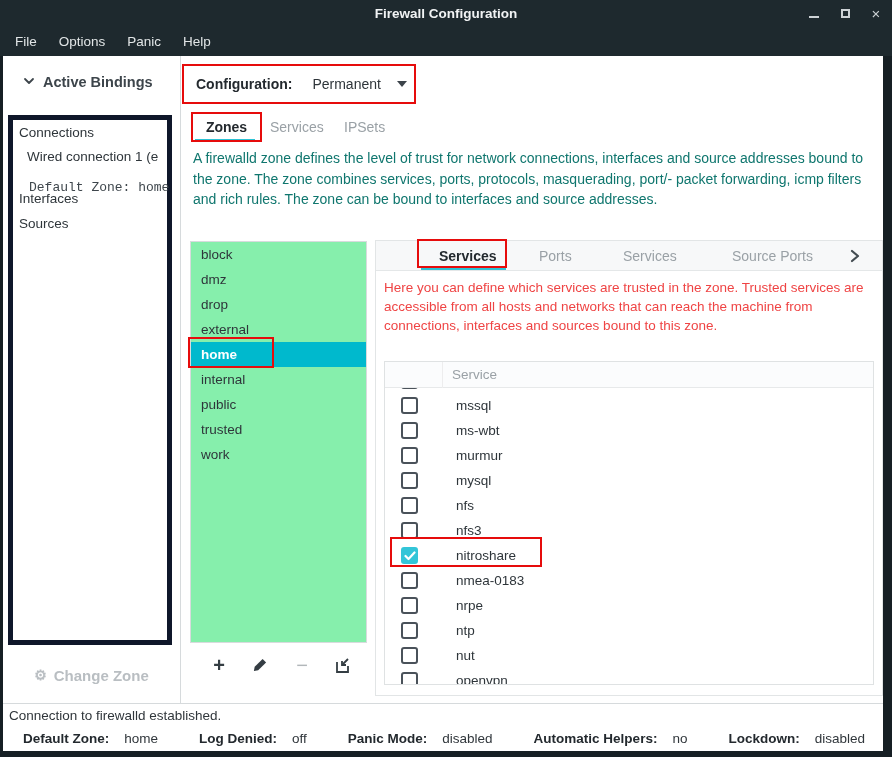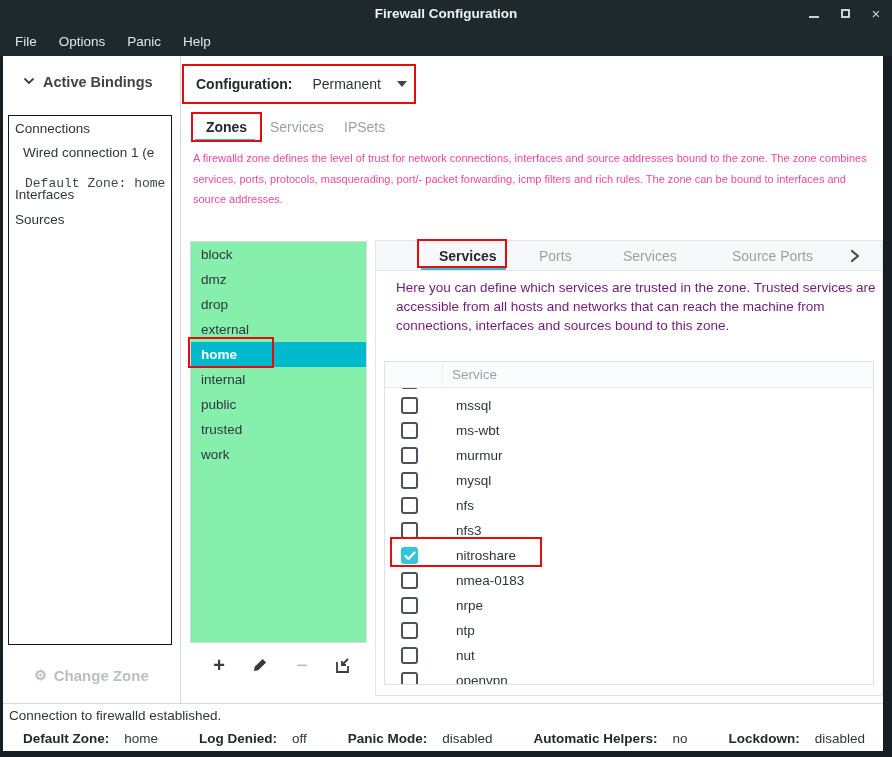--- a/index.html
+++ b/index.html
@@ -23,21 +23,21 @@
   .menu-item { color:#e2e6e7; font-size:13.5px; padding:0 11px; height:29px; line-height:29px; cursor:pointer; }
 
   
   .content { position:absolute; left:3px; top:56px; width:880px; height:695px; background:#ffffff; }
 
   
   .v-sep { position:absolute; left:177px; top:0; width:1px; height:647px; background:#d6dadc; }
   .ab-header { position:absolute; left:20px; top:17px; display:flex; align-items:center; gap:8px; cursor:pointer; }
   .ab-header .label { font-size:14.5px; font-weight:600; color:#3d454b; }
   .bindings-box { position:absolute; left:5px; top:59px; width:164px; height:530px;
-                  background:#fff; border:1px solid #0f172a; }
+                  background:#fff; border:5px solid #0f172a; }
   .bind-item { position:absolute; left:6px; font-size:13.5px; color:#2e353a; white-space:nowrap; }
   .bind-sub1 { position:absolute; left:14px; top:29px; font-size:13.5px; color:#2e353a; white-space:nowrap;
                width:148px; overflow:hidden; }
   .bind-sub2 { position:absolute; left:16px; top:60px; font-size:13px; color:#3e464c; white-space:nowrap;font-family:Liberation Mono, monospace; }
   .change-zone { position:absolute; left:0; top:604px; width:177px; height:30px; display:flex;
                  align-items:center; justify-content:center; gap:7px; color:#b9bec2; font-size:15px; font-weight:600; }
   .gears { font-size:14px; line-height:1; color:#b9bec2; }
 
   
   .config-row { position:absolute; left:179px; top:8px; width:234px; height:40px;
@@ -49,22 +49,22 @@
 
   
   .tab-zones { position:absolute; left:188px; top:57px; width:71px; height:29px; text-align:center;
                line-height:29px; font-size:14px; font-weight:bold; color:#23292e; cursor:pointer; }
   .tab-underline { position:absolute; left:192px; top:83px; width:60px; height:3px; background:#2cc2d4; }
   .tab-services { position:absolute; left:267px; top:57px; height:29px; line-height:29px;
                   font-size:14px; color:#9aa1a6; cursor:pointer; }
   .tab-ipsets { position:absolute; left:341px; top:57px; height:29px; line-height:29px;
                 font-size:14px; color:#9aa1a6; cursor:pointer; }
 
-  .zone-desc { position:absolute; left:190px; top:92px; width:684px; font-size:11px;
-               line-height:20.5px; color:#ec4899; }
+  .zone-desc { position:absolute; left:190px; top:92px; width:684px; font-size:14px;
+               line-height:20.5px; color:#0f766e; }
 
   
   .zone-list { position:absolute; left:187px; top:185px; width:177px; height:402px;
                background:#86efac; border:1px solid #d8dbdd; overflow:hidden; }
   .zone-row { height:25px; line-height:25px; padding-left:10px; font-size:13.5px; color:#2e353a; cursor:pointer; }
   .zone-row.selected { background:#00b9cd; color:#ffffff; font-weight:bold; }
 
   
   .zone-toolbar { position:absolute; left:187px; top:592px; width:177px; height:36px;
                   display:flex; align-items:center; }
@@ -83,21 +83,21 @@
   .stab { position:absolute; top:0; height:30px; line-height:30px; font-size:14px; color:#9aa1a6; cursor:pointer; }
   .stab.active { font-weight:bold; color:#23292e; }
   .stab-services { left:63px; }
   .stab-ports { left:163px; }
   .stab-protocols { left:247px; }
   .stab-srcports { left:356px; }
   .stab-underline { position:absolute; left:45px; bottom:0; width:85px; height:3px; background:#2cc2d4; }
   .stab-more { position:absolute; left:472px; top:7px; cursor:pointer; }
 
   .svc-desc { position:absolute; left:8px; top:37px; width:492px; font-size:13.5px;
-              line-height:19px; color:#701a75;margin-left:12px; }
+              line-height:19px; color:#ef4444; }
 
   
   .svc-table { position:absolute; left:8px; top:120px; width:490px; height:324px;
                border:1px solid #dfe2e3; background:#fff; }
   .svc-header { height:26px; background:#fbfcfd; border-bottom:1px solid #e7e9ea; position:relative; }
   .svc-header .col-sep { position:absolute; left:57px; top:0; width:1px; height:26px; background:#ededee; }
   .svc-header .hdr-label { position:absolute; left:67px; top:0; line-height:26px; font-size:13.5px; color:#9aa1a6; }
   .svc-rows { height:296px; overflow:hidden; }
   .svc-row { height:25px; display:flex; align-items:center; cursor:pointer; }
   .svc-row.partial { margin-top:-20px; }

